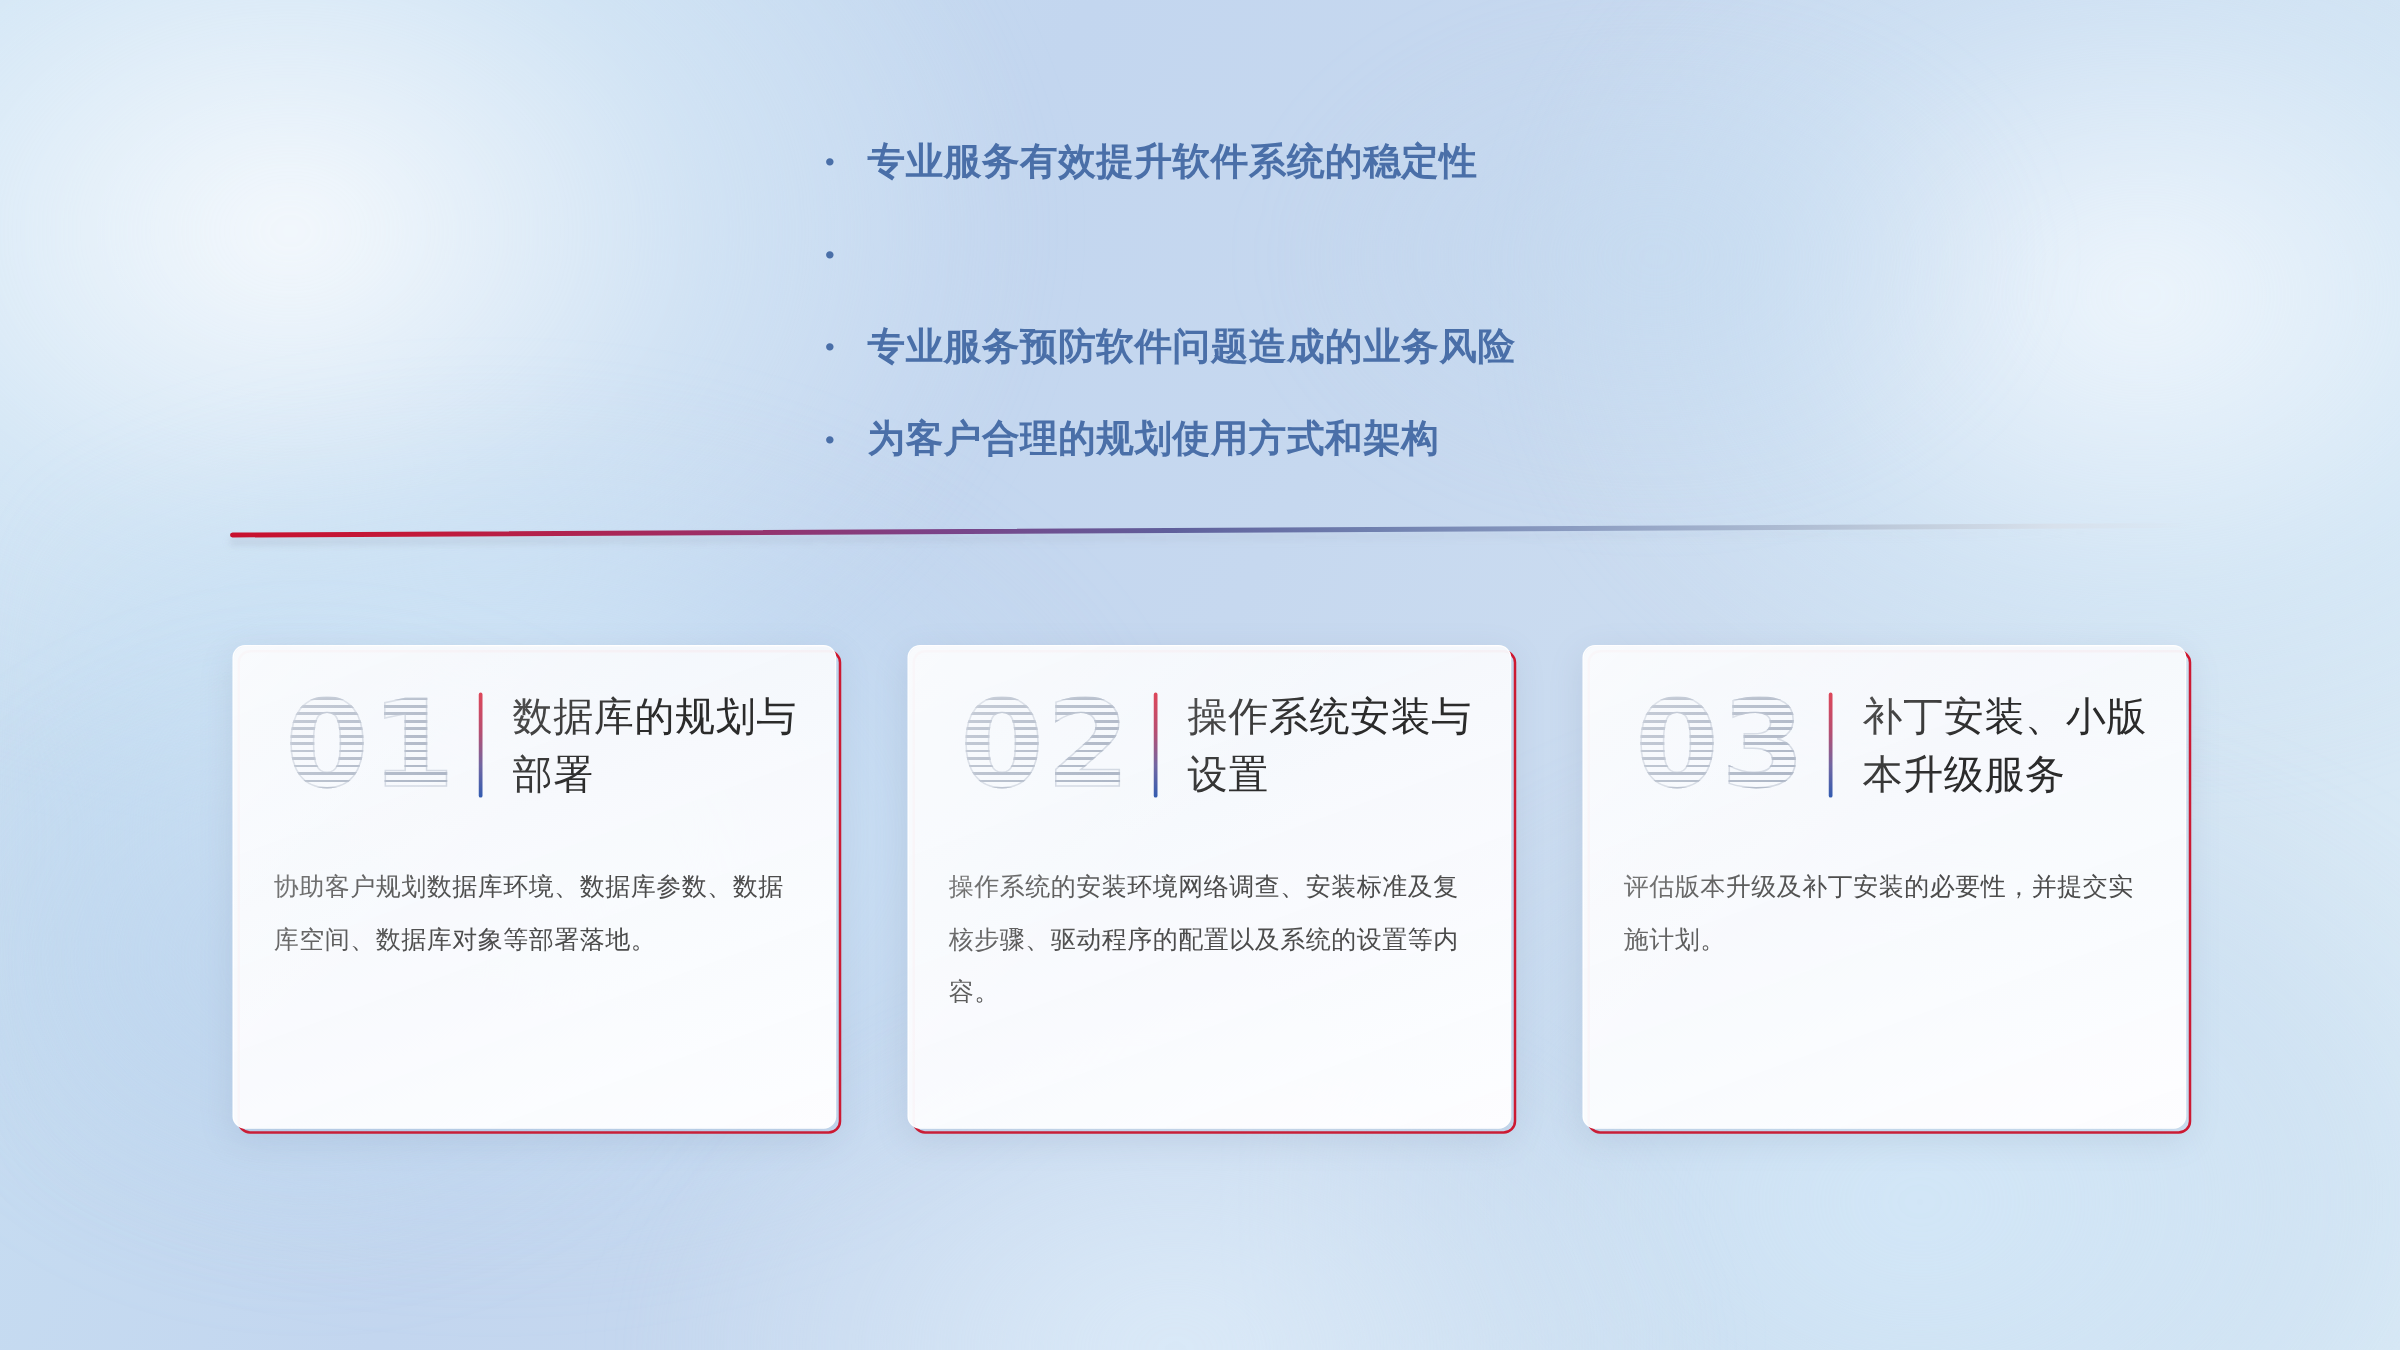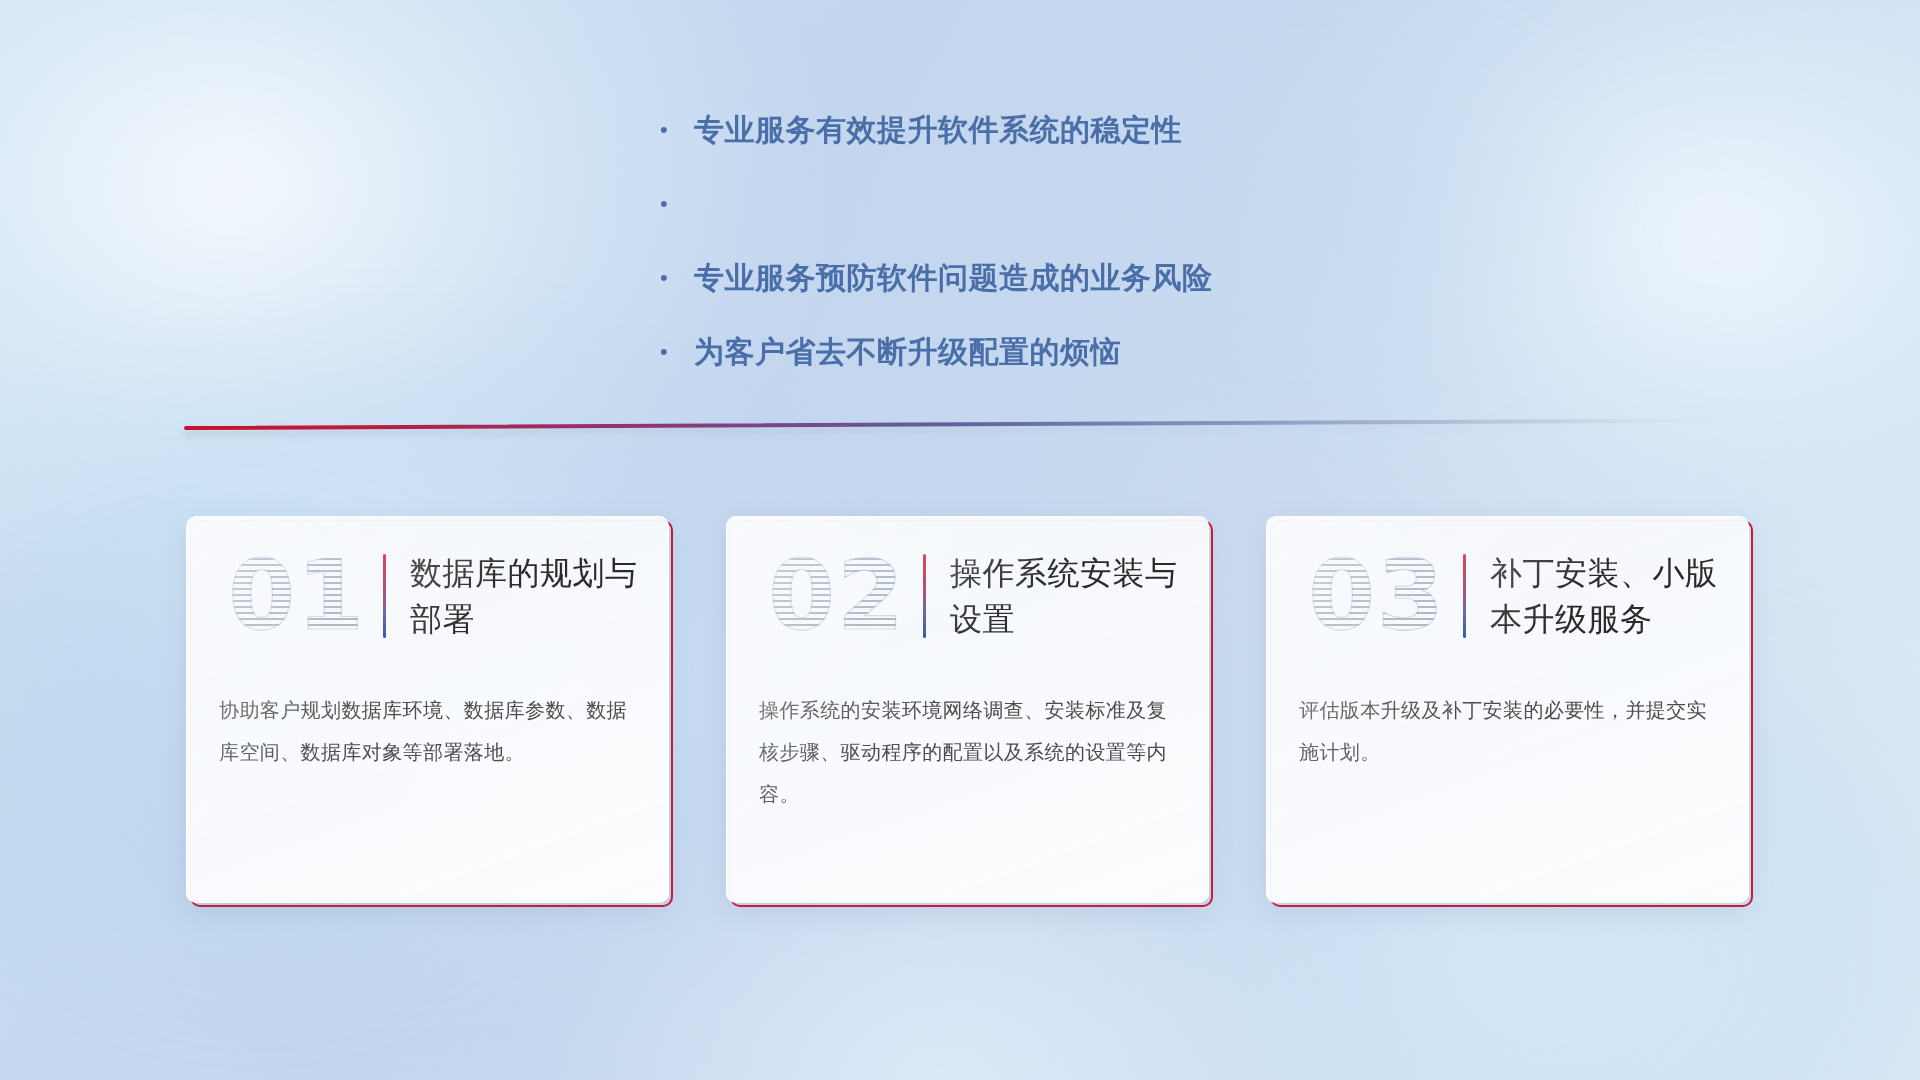--- a/index.html
+++ b/index.html
@@ -180,21 +180,21 @@
     <span class="bullet-dot">•</span>
   </div>
 
   <div class="bullet-row">
     <span class="bullet-dot">•</span>
     <span class="bullet-text">专业服务预防软件问题造成的业务风险</span>
   </div>
 
   <div class="bullet-row">
     <span class="bullet-dot">•</span>
-    <span class="bullet-text">为客户省去不断升级配置的烦恼</span>
+    <span class="bullet-text">为客户合理的规划使用方式和架构</span>
   </div>
 
 </div>
 
 <div class="divider-wrap">
   <div class="divider-shadow"></div>
   <div class="divider-line"></div>
 </div>
 
 <div class="cards">

